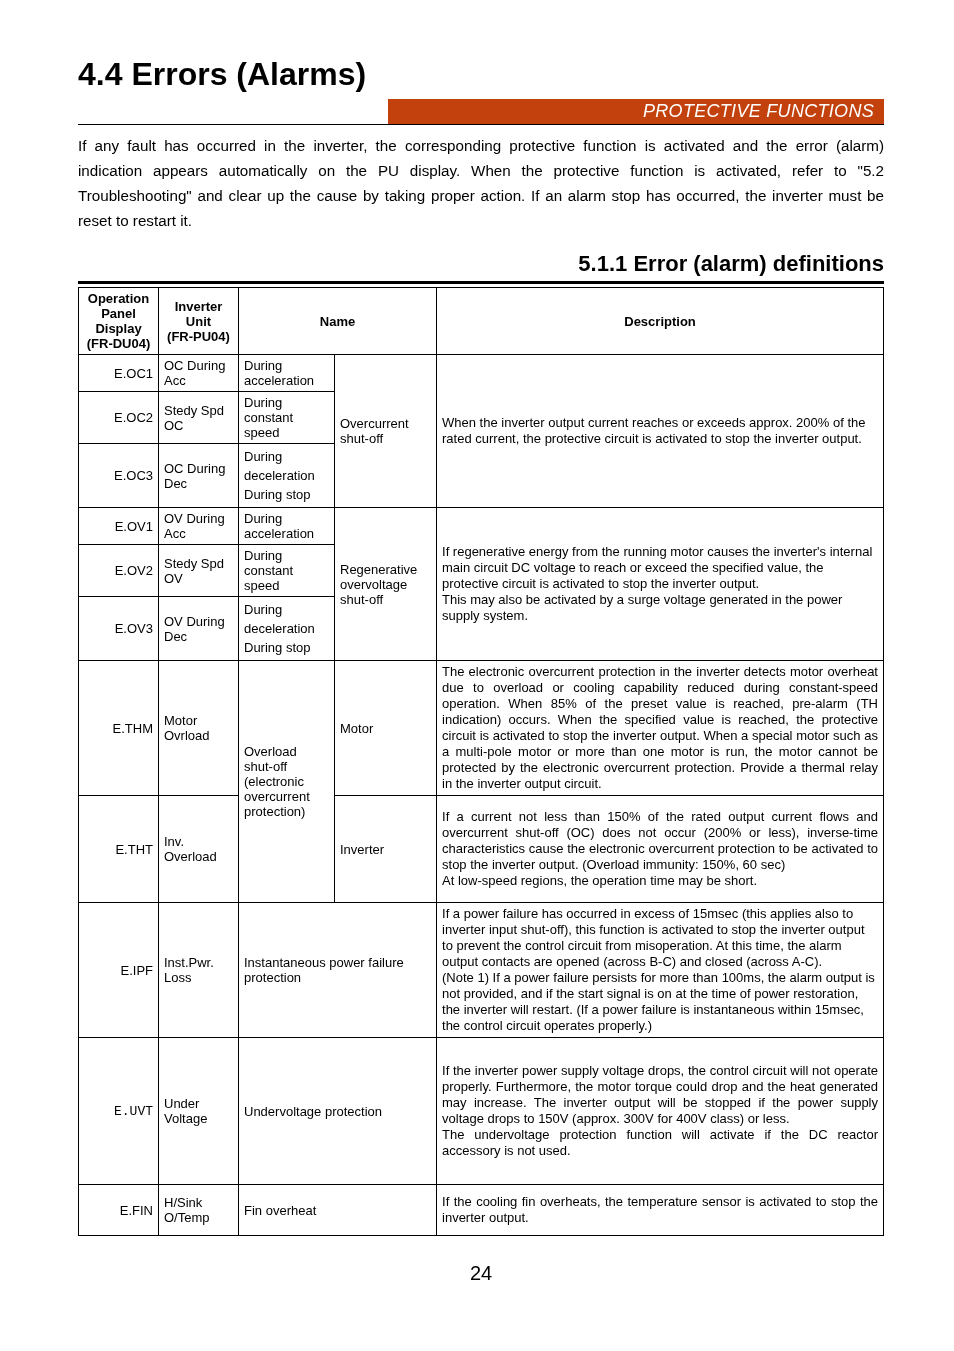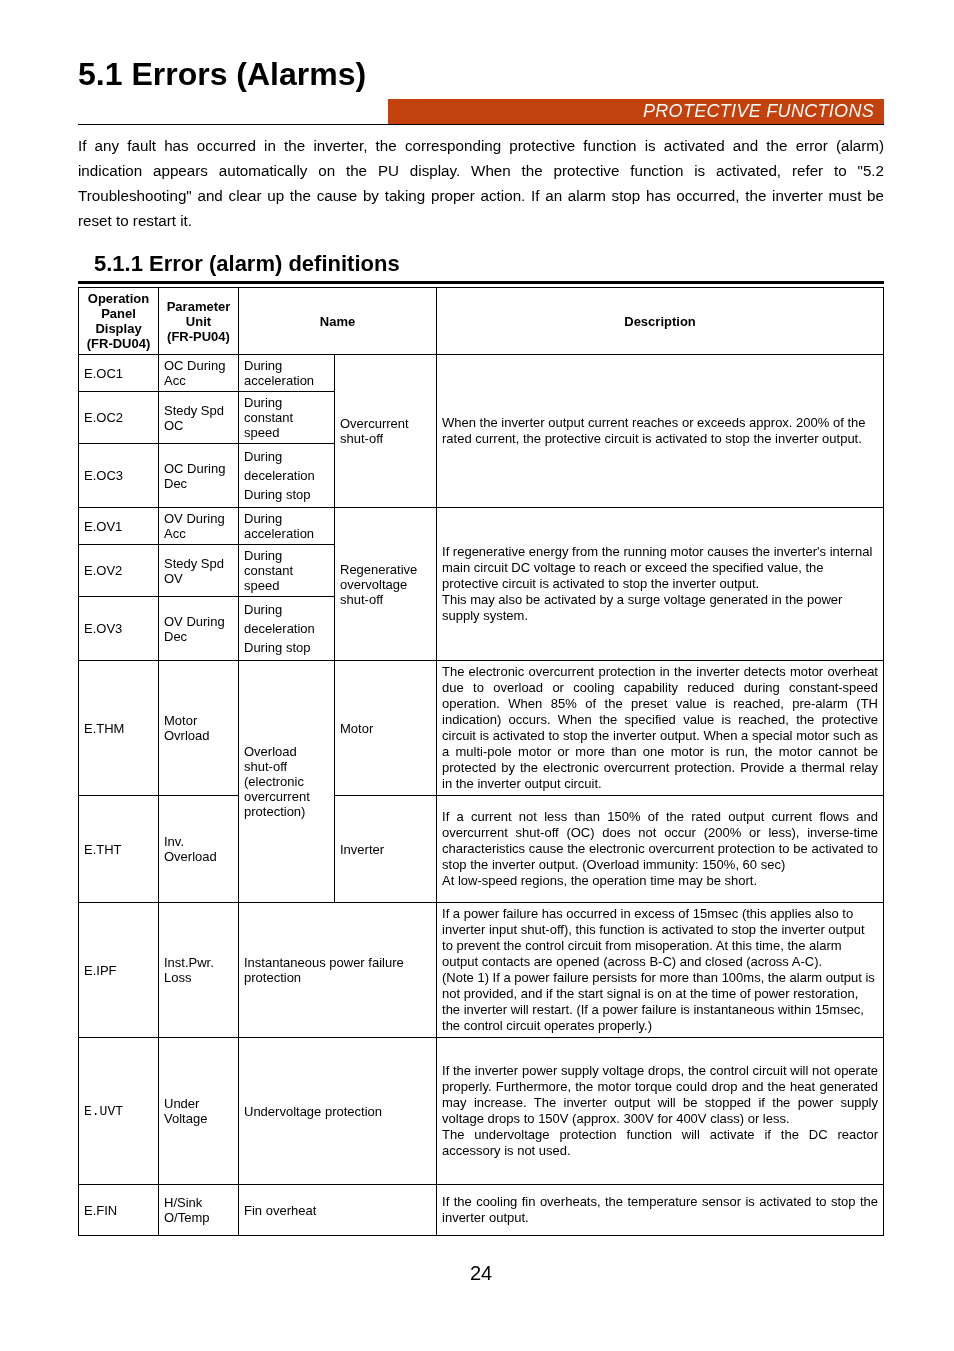--- a/index.html
+++ b/index.html
@@ -42,21 +42,22 @@
   }
   p.intro {
     font-size: 15.2px;
     line-height: 25px;
     margin: 8px 0 18px 0;
     text-align: justify;
   }
   h2.subsection {
     font-size: 22px;
     font-weight: bold;
-    margin: 0 0 4px 16px;
+    margin: 0 0 4px 5px;
+    text-align: right;
   }
   .thick-line {
     border-top: 3px solid #000;
     margin-bottom: 3px;
   }
   table.errt {
     border-collapse: collapse;
     width: 100%;
     font-size: 13px;
     table-layout: fixed;
@@ -71,36 +72,36 @@
     text-align: center;
     font-size: 13px;
     line-height: 15px;
     margin-top: 16px;
   }
   col.c-op   { width: 80px; }
   col.c-pu   { width: 80px; }
   col.c-nm1  { width: 96px; }
   col.c-nm2  { width: 102px; }
   col.c-desc { }
-  td.center { text-align: left; }
+  td.center { text-align: right; }
   td.desc { text-align: justify; line-height: 16px; }
   td.desc-left { text-align: left; line-height: 16px; }
   .stack div { line-height: 19px; }
   .page-num {
     text-align: center;
     font-size: 20px;
     margin-top: 26px;
   }
 </style>
 </head>
 <body>
 
 <div class="page">
 
-  <h1 class="section-title">5.1   Errors (Alarms)</h1>
+  <h1 class="section-title">4.4   Errors (Alarms)</h1>
 
   <div class="subtitle-bar">
     <span>PROTECTIVE FUNCTIONS</span>
   </div>
   <div class="thin-line"></div>
 
   <p class="intro">If any fault has occurred in the inverter, the corresponding protective function is activated and the error (alarm) indication appears automatically on the PU display. When the protective function is activated, refer to "5.2 Troubleshooting" and clear up the cause by taking proper action. If an alarm stop has occurred, the inverter must be reset to restart it.</p>
 
   <h2 class="subsection">5.1.1   Error (alarm) definitions</h2>
   <div class="thick-line"></div>
@@ -109,21 +110,21 @@
     <colgroup>
       <col class="c-op">
         <col class="c-pu">
         <col class="c-nm1">
         <col class="c-nm2">
         <col class="c-desc">
     </colgroup>
     <thead>
       <tr>
         <th><span>Operation Panel Display (FR-DU04)</span></th>
-        <th><span style="white-space:pre-line;">Parameter Unit
+        <th><span style="white-space:pre-line;">Inverter Unit
 (FR-PU04)</span></th>
         <th colspan="2"><span>Name</span></th>
         <th><span>Description</span></th>
       </tr>
     </thead>
     <tbody>
 
       <tr>
         <td class="center">E.OC1</td>
         <td>OC During Acc</td>

